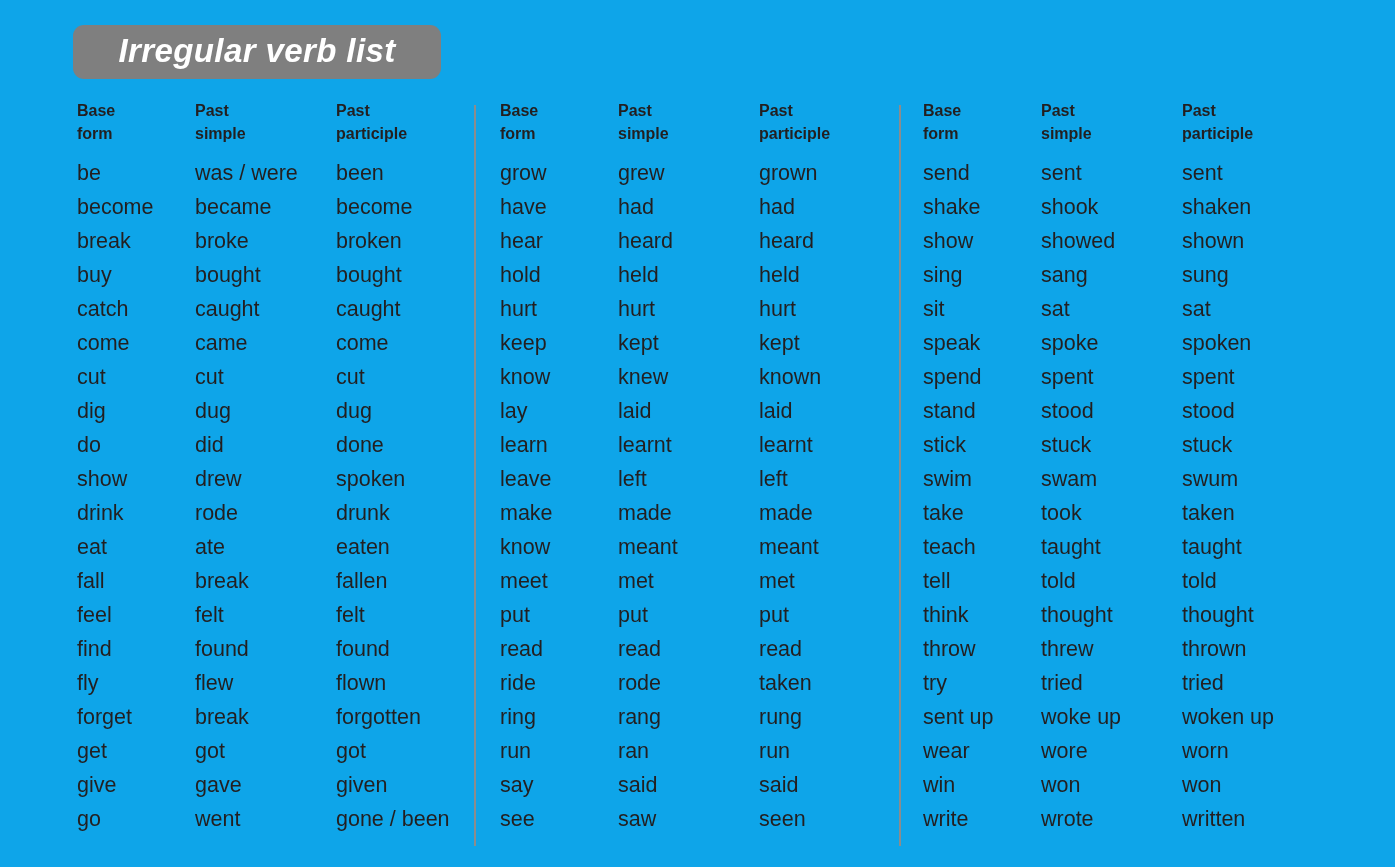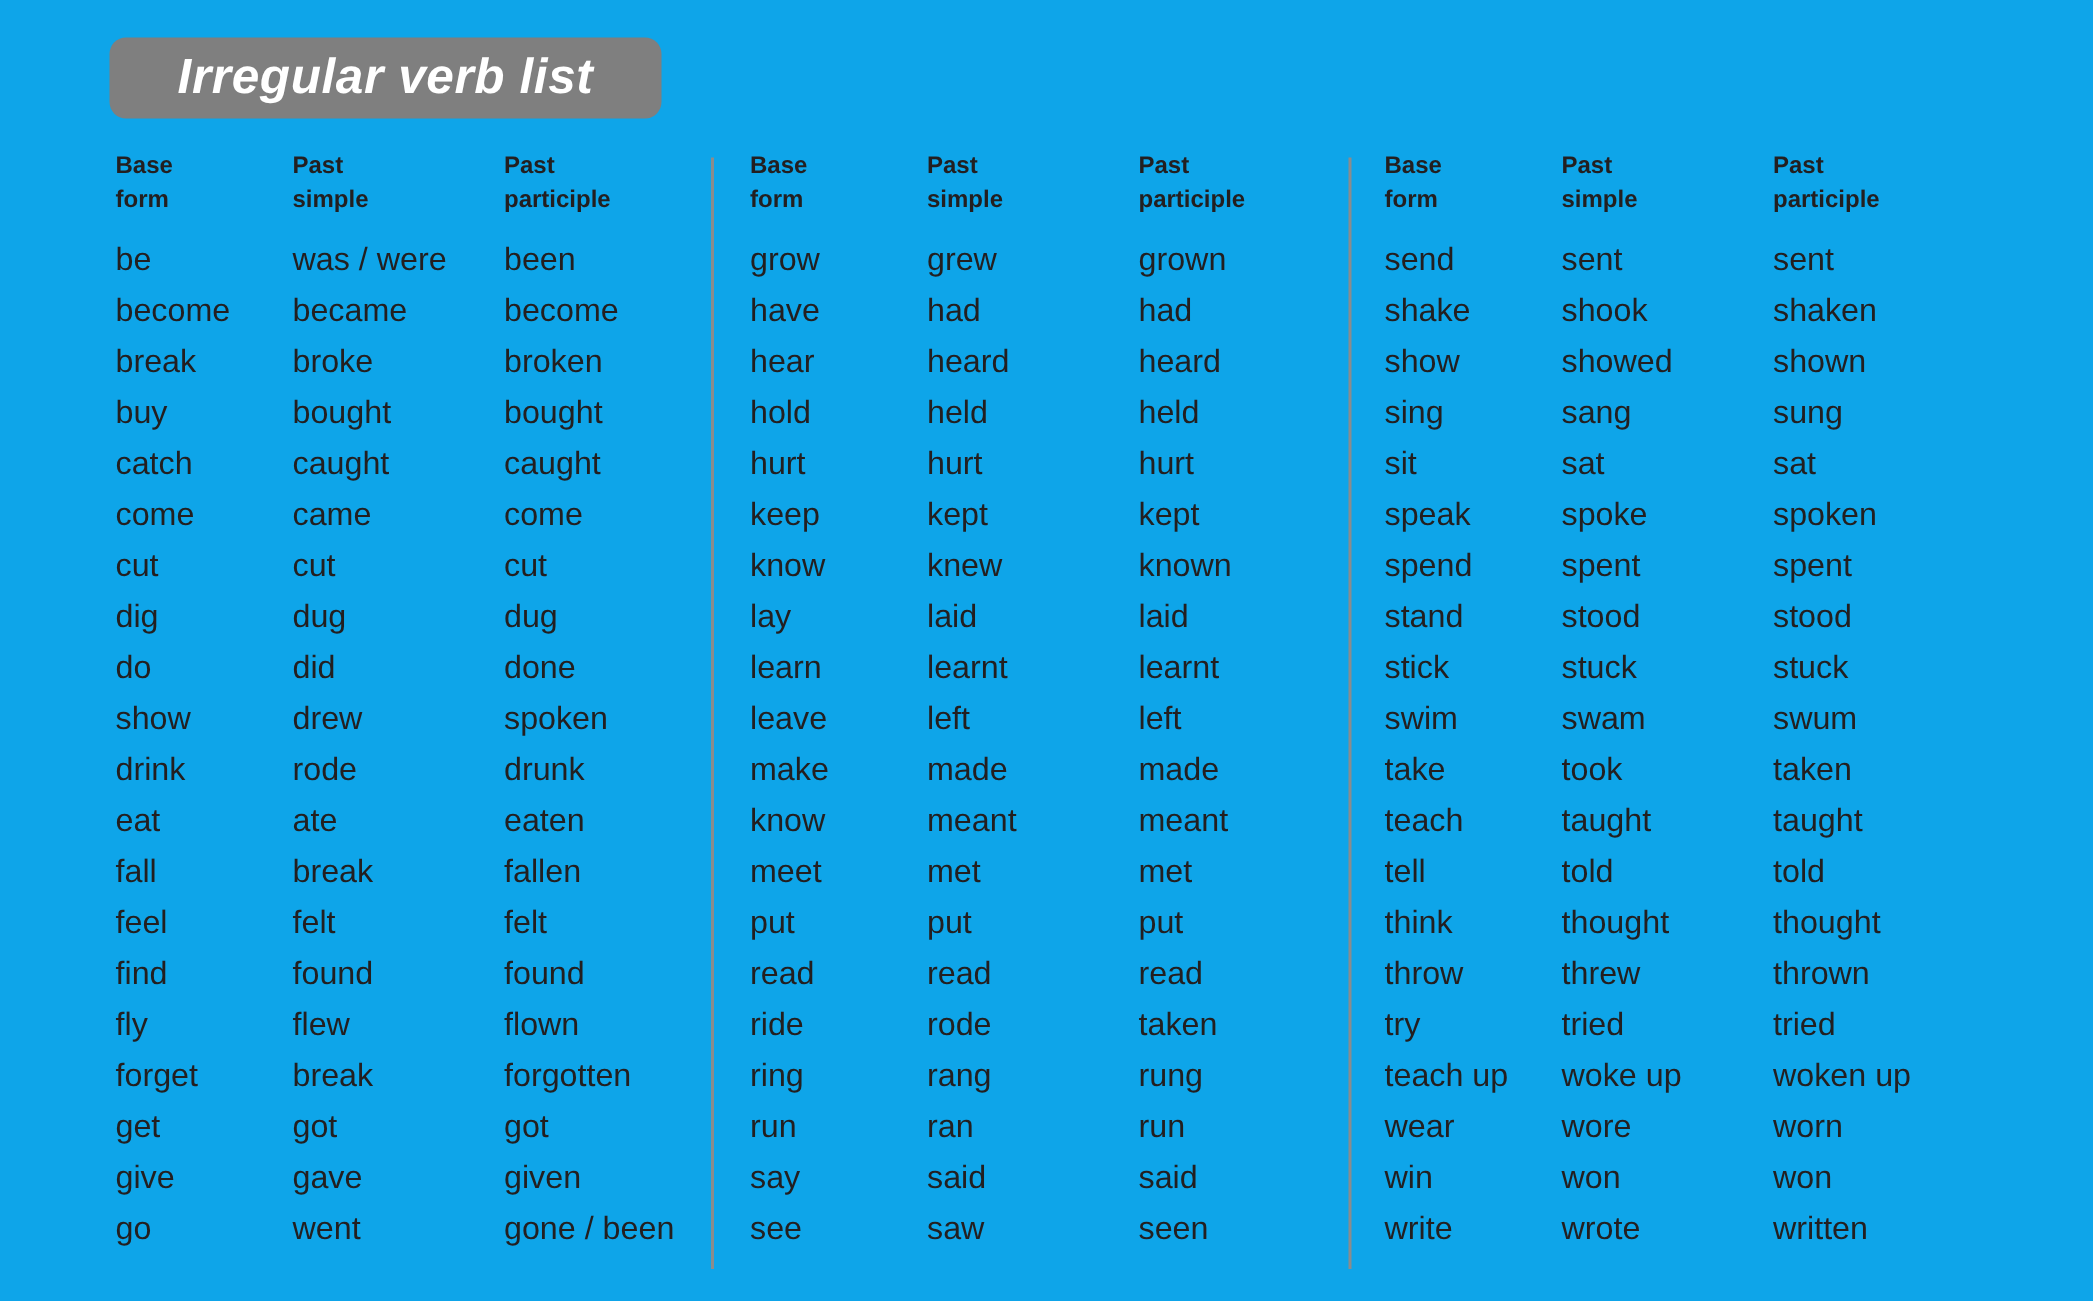--- a/index.html
+++ b/index.html
@@ -294,21 +294,21 @@
         <div class="cell">told</div>
         <div class="cell">think</div>
         <div class="cell">thought</div>
         <div class="cell">thought</div>
         <div class="cell">throw</div>
         <div class="cell">threw</div>
         <div class="cell">thrown</div>
         <div class="cell">try</div>
         <div class="cell">tried</div>
         <div class="cell">tried</div>
-        <div class="cell">teach up</div>
+        <div class="cell">sent up</div>
         <div class="cell">woke up</div>
         <div class="cell">woken up</div>
         <div class="cell">wear</div>
         <div class="cell">wore</div>
         <div class="cell">worn</div>
         <div class="cell">win</div>
         <div class="cell">won</div>
         <div class="cell">won</div>
         <div class="cell">write</div>
         <div class="cell">wrote</div>

